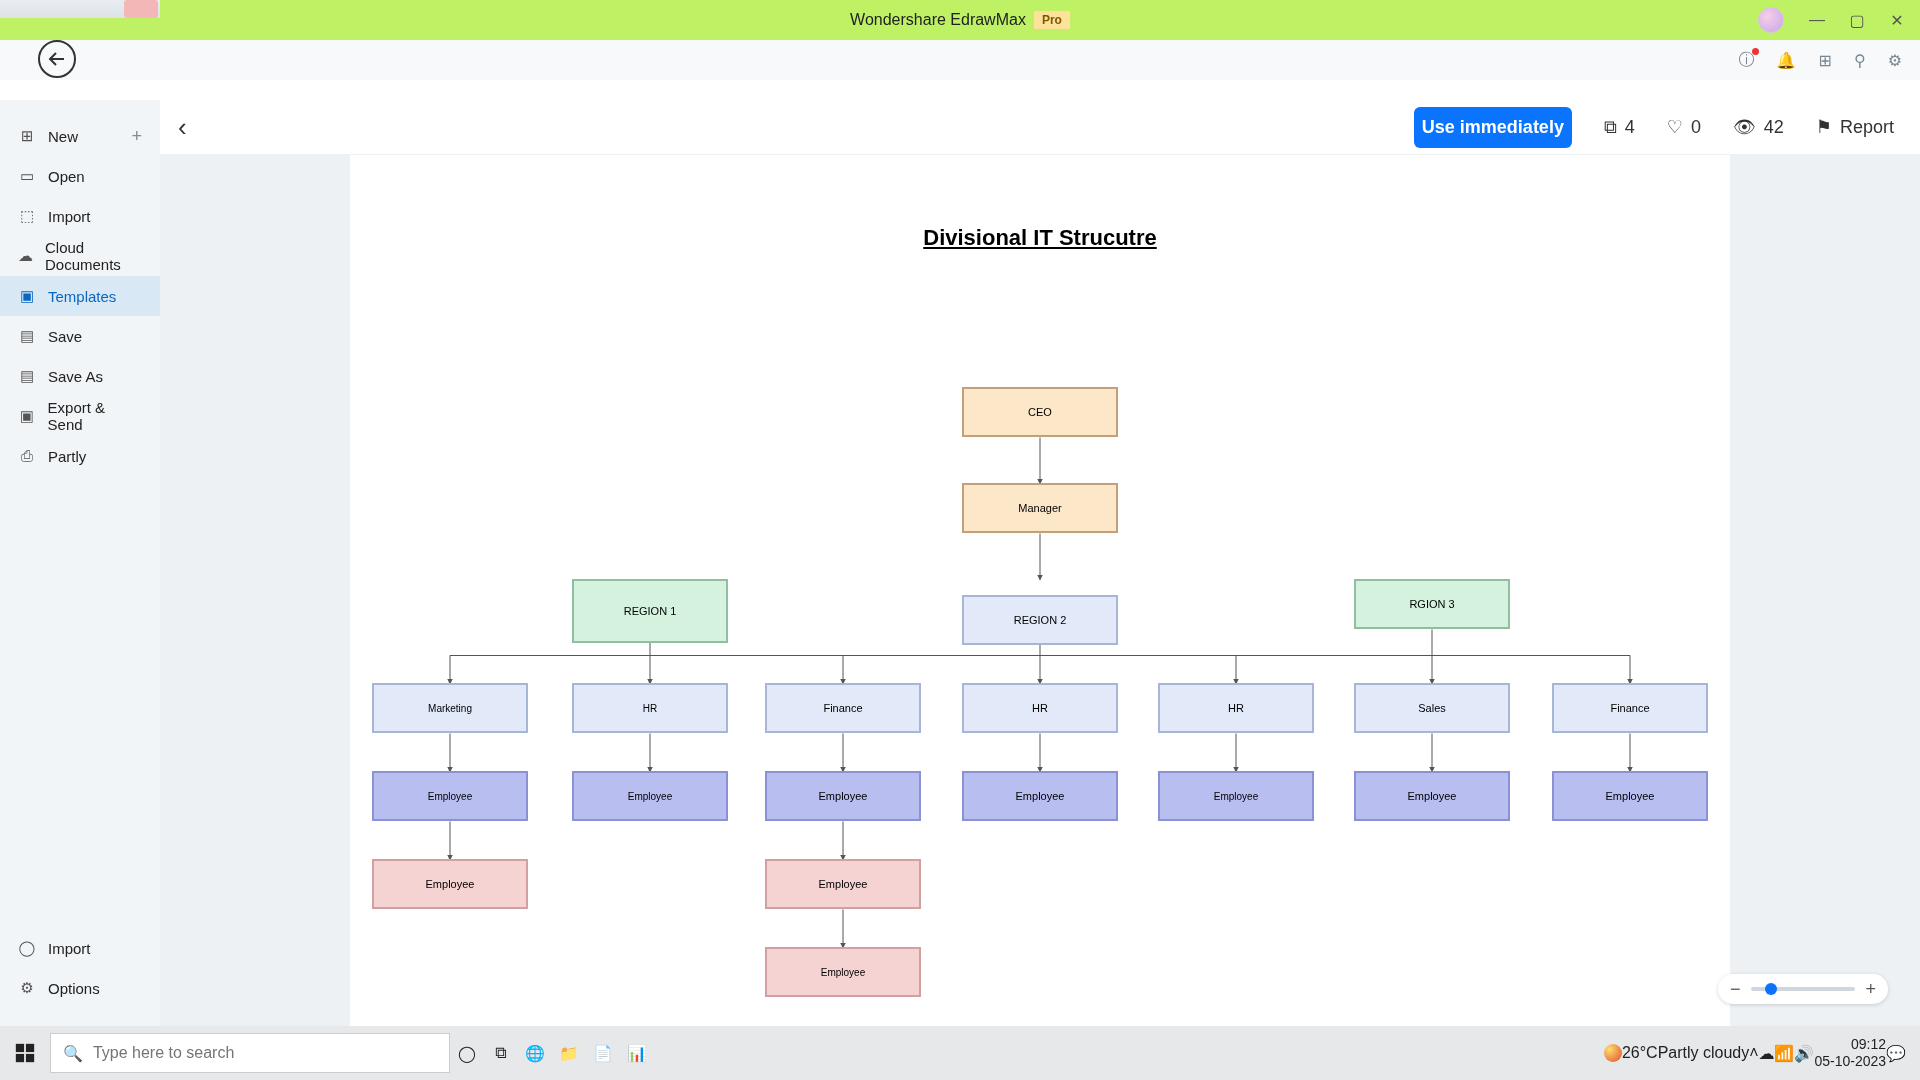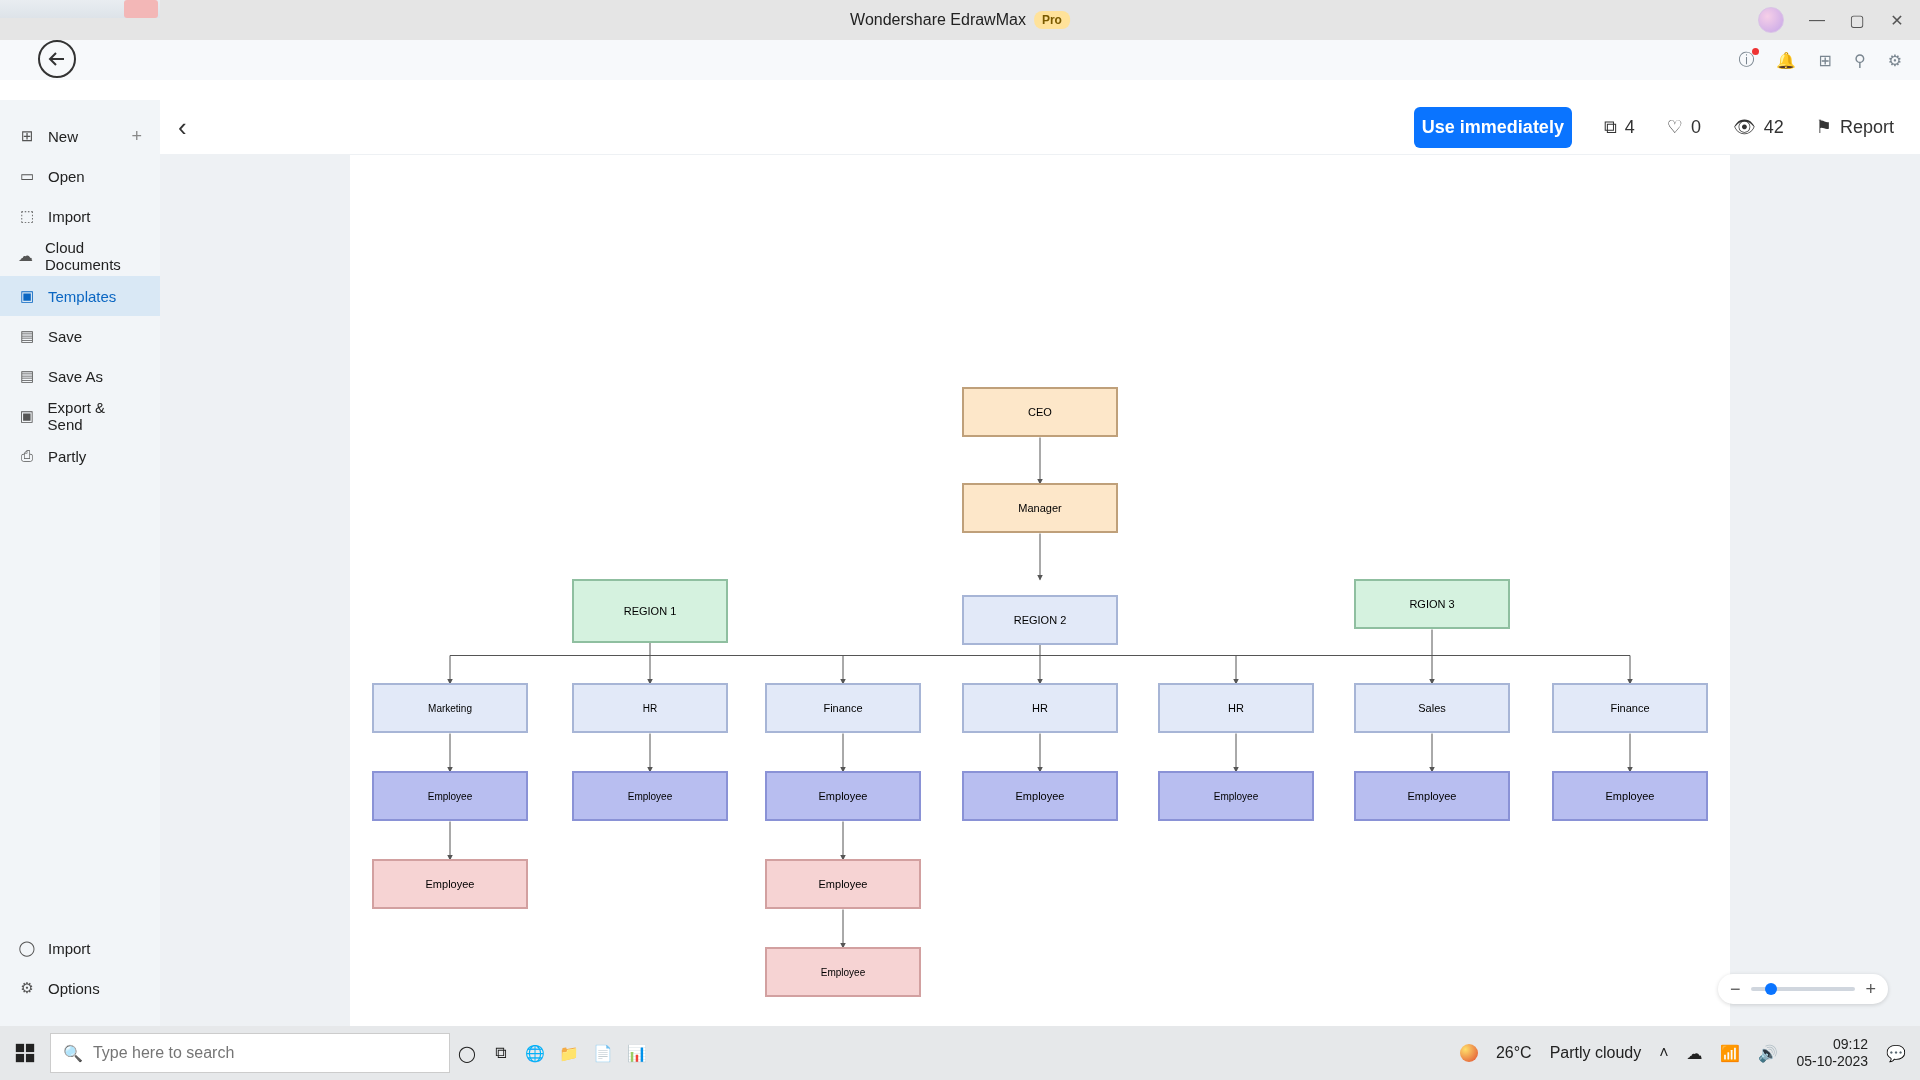--- a/index.html
+++ b/index.html
@@ -3,34 +3,34 @@
 <meta charset="utf-8">
 <style>
 * { margin:0; padding:0; box-sizing:border-box; font-family:"Segoe UI",Arial,sans-serif; }
 html,body { width:1920px; height:1080px; overflow:hidden; background:#fff; }
 
 
 #taskbar { position:absolute; left:0; bottom:0; width:100%; height:54px; background:#e6e8ea; display:flex; align-items:center; font-size:16px; color:#222; }
 #taskbar .start { width:50px; height:54px; display:flex; align-items:center; justify-content:center; }
 #taskbar .start svg { width:22px; height:22px; }
 #taskbar .search { display:flex; align-items:center; background:#fff; height:40px; width:400px; border:1px solid #ccc; padding:0 12px; gap:10px; }
-#taskbar .tray { margin-left:auto; display:flex; align-items:center; gap:18px; padding-right:14px; }
+#taskbar .tray { margin-left:auto; display:flex; align-items:center; padding-right:14px; }
 #taskbar .tb-icon { width:34px; height:34px; display:flex; align-items:center; justify-content:center; border-radius:4px; }
 #taskbar .clock { text-align:right; font-size:14px; line-height:1.2; }
 #taskbar .weatherdot { width:18px; height:18px; border-radius:50%; background:radial-gradient(circle at 30% 30%,#ffdf6b,#e04a2f); position:relative; }
 
 
 #appwin { position:absolute; left:0; top:0; width:100%; height:1026px; background:#fff; }
 
 
-#titlebar { height:40px; display:flex; align-items:center; position:relative; background:#e5e5e5; }
+#titlebar { height:40px; display:flex; align-items:center; position:relative; background:#bef264; }
 #titlebar .tabstub { position:absolute; left:0; top:0; height:18px; width:160px; background:linear-gradient(#e9edf1,#dde3e9); }
 #titlebar .tabstub2 { position:absolute; left:124px; top:0; height:18px; width:34px; background:#f3b7b7; border-radius:3px; }
 #titlebar .apptitle { position:absolute; left:50%; transform:translateX(-50%); display:flex; align-items:center; gap:8px; font-size:16px; color:#222; }
-#titlebar .probadge { background:#ffe29a; color:#7a5a00; font-size:12px; padding:2px 8px; border-radius:8px; font-weight:600; }
+#titlebar .probadge { background:#ffe29a; color:#7a5a00; font-size:12px; padding:2px 8px; border-radius:0; font-weight:600; }
 #titlebar .winctrls { position:absolute; right:6px; top:6px; display:flex; gap:6px; align-items:center; }
 #titlebar .winbtn { width:34px; height:28px; display:flex; align-items:center; justify-content:center; color:#555; }
 #titlebar .avatar { width:26px; height:26px; border-radius:50%; background:radial-gradient(circle at 35% 35%,#f6cfe8,#c5a6e8); border:1px solid #d9c3e6; margin-right:10px; }
 
 
 #toolbar2 { height:40px; background:#f7f9fb; display:flex; align-items:center; justify-content:flex-end; padding-right:18px; gap:22px; color:#7a8690; position:relative; }
 #toolbar2 .tb2-icon { position:relative; }
 #toolbar2 .reddot { position:absolute; top:-2px; right:-4px; width:7px; height:7px; background:#e33; border-radius:50%; }
 
 
@@ -176,20 +176,21 @@
         </div>
       <div class="stat">
           <span>⚑</span>
           <span>Report</span>
         </div>
     </div>
   </div>
 
   <div id="canvaswrap">
     <div id="canvas">
+      <div class="diag-title">Divisional IT Strucutre</div>
 
       <svg class="wires" viewBox="0 0 1380 870">
         <defs>
             <marker id="ah" markerWidth="6" markerHeight="6" refX="5" refY="3" orient="auto">
               <path class="arrowhead" d="M0,0 L6,3 L0,6 z"></path>
             </marker>
           </defs>
 
         <line x1="690" y1="282" x2="690" y2="328" marker-end="url(#ah)"></line>
 

